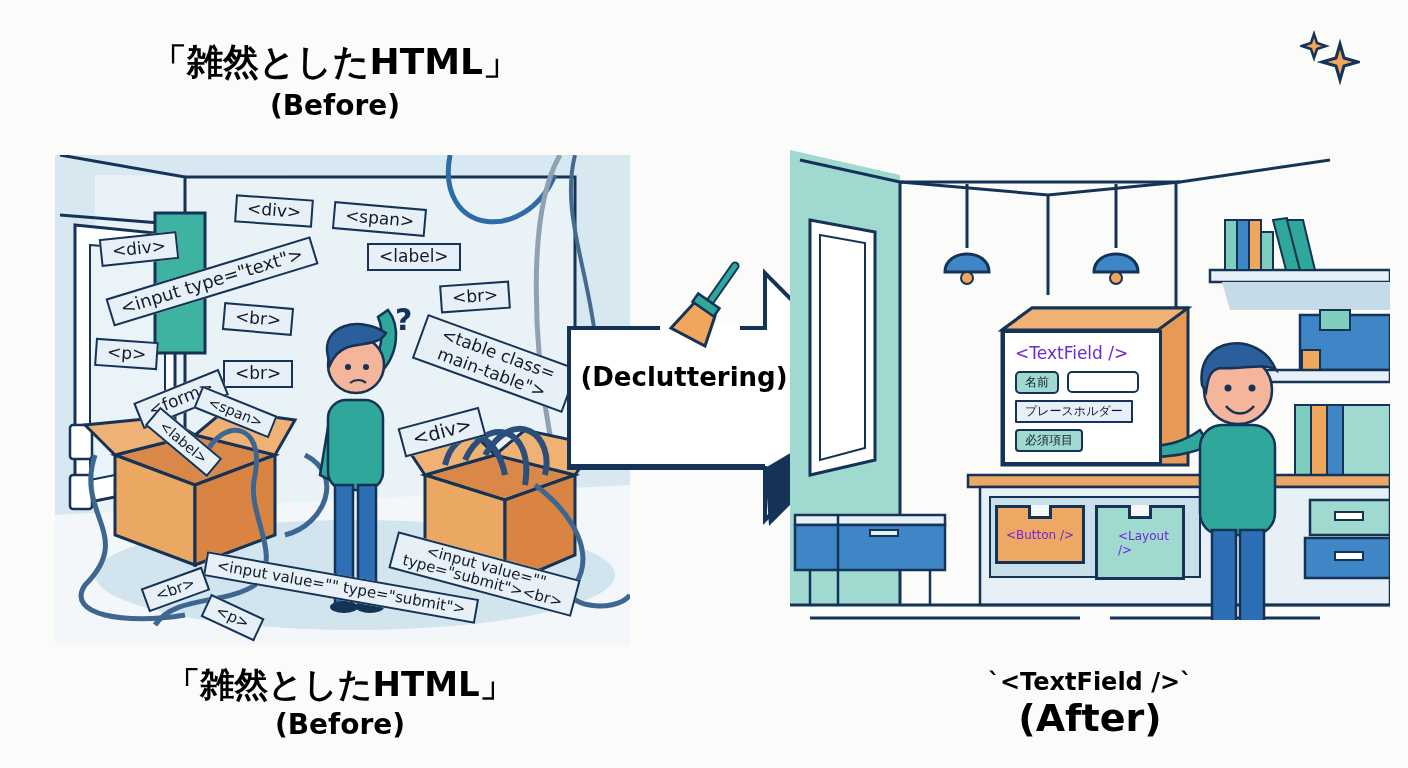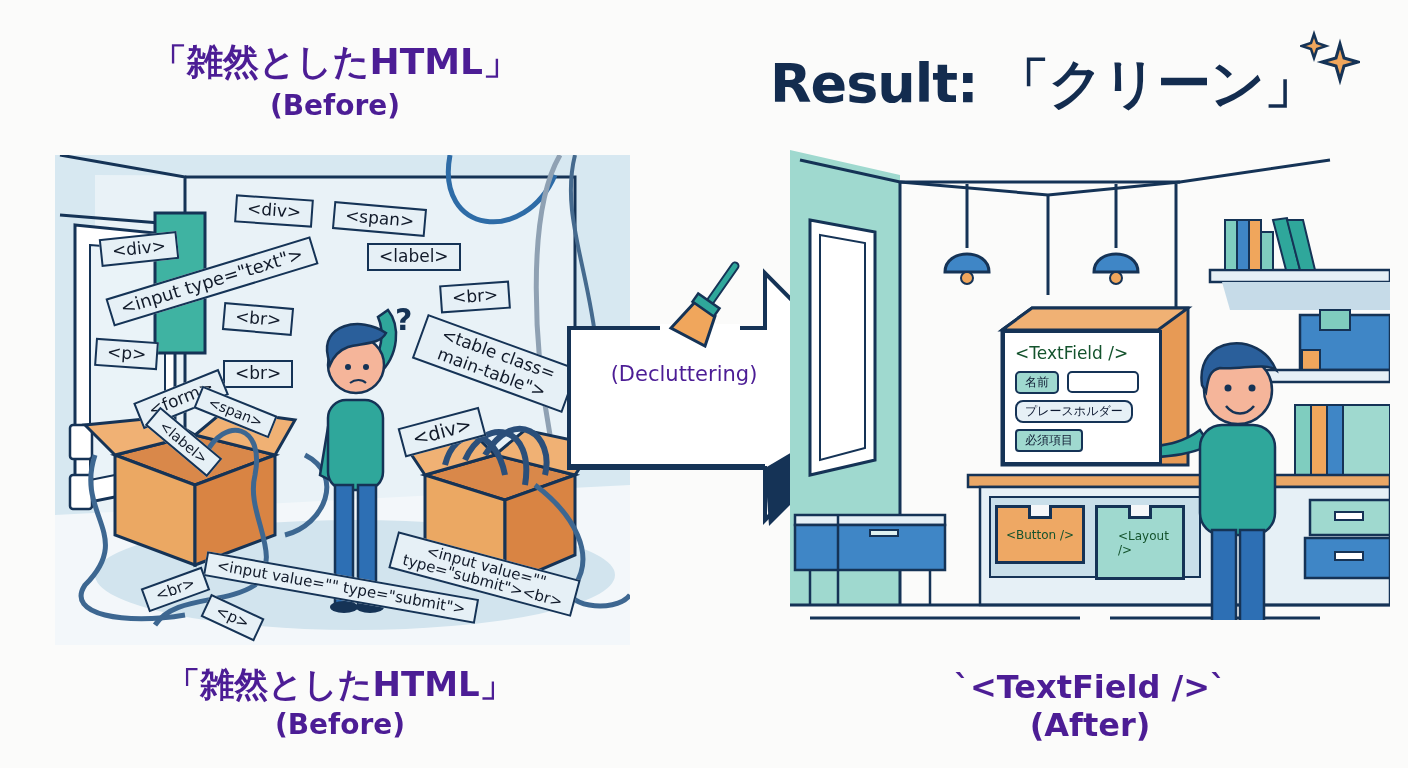--- a/index.html
+++ b/index.html
@@ -1,28 +1,28 @@
 <!DOCTYPE html>
 <html><head>
 <meta charset="utf-8">
 <style>
   * { box-sizing: border-box; margin: 0; padding: 0; }
   html, body { width: 1408px; height: 768px; overflow: hidden; background: #fbfbfa; }
   body { position: relative; font-family: "DejaVu Sans", "Liberation Sans", sans-serif; color: #0f1b33; }
   .abs { position: absolute; }
-  .title { text-align: center; font-weight: bold; color: #4c1d95; white-space: nowrap; }
+  .title { text-align: center; font-weight: bold; color: #000000; white-space: nowrap; }
   .title .main { display: block; }
   .title .sub { display: block; }
   .scene { position: absolute; }
   .tag {
     position: absolute; background: #e6f0f6; border: 2.5px solid #153356;
     font-family: "DejaVu Sans", sans-serif; font-size: 17px; color: #111a2a;
     padding: 2px 10px; white-space: nowrap; line-height: 1.15; text-align: center;
   }
-  .comp-label { font-family: "DejaVu Sans", sans-serif; color: #14532d; }
+  .comp-label { font-family: "DejaVu Sans", sans-serif; color: #6d28d9; }
   svg text { font-family: "DejaVu Sans", sans-serif; }
 </style>
 </head>
 <body>
 
 <div class="title abs" style="left:60px; top:38px; width:550px;">
   <span class="main" style="font-size:36px;">「雑然としたHTML」</span>
   <span class="sub" style="font-size:28px; margin-top:2px;">(Before)</span>
 </div>
 
@@ -122,26 +122,25 @@
 
     <rect x="95" y="56" width="80" height="8" fill="#ffffff"></rect>
   </svg>
   <svg class="abs" width="90" height="90" viewBox="0 0 90 90" style="left:100px; top:-10px;">
     <line x1="70" y1="8" x2="42" y2="48" stroke="#153356" stroke-width="9" stroke-linecap="round"></line>
     <line x1="70" y1="8" x2="42" y2="48" stroke="#2fa79b" stroke-width="5" stroke-linecap="round"></line>
     <polygon points="30,44 50,58 40,88 6,70" fill="#f0a65c" stroke="#153356" stroke-width="3"></polygon>
     <rect x="28" y="42" width="26" height="10" transform="rotate(35 41 47)" fill="#2fa79b" stroke="#153356" stroke-width="2.5"></rect>
   </svg>
   <div class="abs title" style="left:4px; top:92px; width:230px;">
-    <span class="sub" style="font-size:21px; font-weight:normal; margin-top:2px;">(Decluttering)</span>
+    <span class="sub" style="font-size:26px; font-weight:bold; margin-top:2px;">(Decluttering)</span>
   </div>
 </div>
 
 <div class="abs" style="left:770px; top:48px; width:600px; height:80px;">
-  <span style="font-size:54px; font-weight:bold; color:#132c4f; white-space:nowrap; letter-spacing:-1px;">Result: 「クリーン」</span>
   <svg class="abs" width="60" height="60" viewBox="0 0 60 60" style="left:530px; top:-18px;">
     <path d="M14,4 L17,13 L26,16 L17,19 L14,28 L11,19 L2,16 L11,13 Z" fill="#f0a65c" stroke="#153356" stroke-width="2.5"></path>
     <path d="M40,14 L44,28 L58,32 L44,36 L40,50 L36,36 L22,32 L36,28 Z" fill="#f0a65c" stroke="#153356" stroke-width="3"></path>
   </svg>
 </div>
 
 <div class="scene" style="left:790px; top:150px; width:600px; height:470px;">
   <svg width="600" height="470" viewBox="0 0 600 470">
 
     <polygon points="0,0 110,25 110,455 0,455" fill="#9fd9cf"></polygon>
@@ -219,31 +218,31 @@
     </g>
   </svg>
 
   
   <div class="abs" style="left:212px; top:180px; width:160px; height:135px; background:#ffffff; border:3px solid #153356; padding:10px 10px;">
     <div class="comp-label" style="font-size:17px; font-weight:500; margin-bottom:8px;">&lt;TextField /&gt;</div>
     <div style="display:flex; gap:8px; margin-bottom:6px;">
       <span style="background:#9fd9cf; border:2px solid #153356; border-radius:5px; padding:1px 8px; font-size:12px;">名前</span>
       <span style="display:inline-block; width:72px; height:22px; background:#fff; border:2px solid #153356; border-radius:5px;"></span>
     </div>
-    <div style="display:inline-block; background:#e6f0f6; border:2px solid #153356; border-radius:8px; padding:1px 8px; font-size:12px; margin-bottom:6px;">プレースホルダー</div>
+    <div style="display:inline-block; background:#e6f0f6; border:2px solid #153356; border-radius:1px; padding:1px 8px; font-size:12px; margin-bottom:6px;">プレースホルダー</div>
     <div style="display:inline-block; background:#9fd9cf; border:2px solid #153356; border-radius:4px; padding:1px 8px; font-size:12px;">必須項目</div>
   </div>
 
   
   <div class="abs" style="left:205px; top:355px; width:90px; height:59px; background:#eea864; border:3px solid #153356; display:flex; align-items:center; justify-content:center;">
     <div class="abs" style="left:30px; top:-3px; width:24px; height:14px; border:3px solid #153356; border-top:none; background:#f5f7f9;"></div>
     <span class="comp-label" style="font-size:12px;">&lt;Button /&gt;</span>
   </div>
   <div class="abs" style="left:305px; top:355px; width:90px; height:75px; background:#9fd9cf; border:3px solid #153356; display:flex; align-items:center; justify-content:center;">
     <div class="abs" style="left:30px; top:-3px; width:24px; height:14px; border:3px solid #153356; border-top:none; background:#f5f7f9;"></div>
     <span class="comp-label" style="font-size:12px;margin-left:20px;">&lt;Layout /&gt;</span>
   </div>
 </div>
 
 <div class="title abs" style="left:890px; top:668px; width:400px;">
-  <span class="main" style="font-size:32px;">`&lt;TextField /&gt;`</span>
-  <span class="sub" style="font-size:32px;">(After)</span>
+  <span class="main" style="font-size:24px;">`&lt;TextField /&gt;`</span>
+  <span class="sub" style="font-size:38px;">(After)</span>
 </div>
 
 </body></html>

